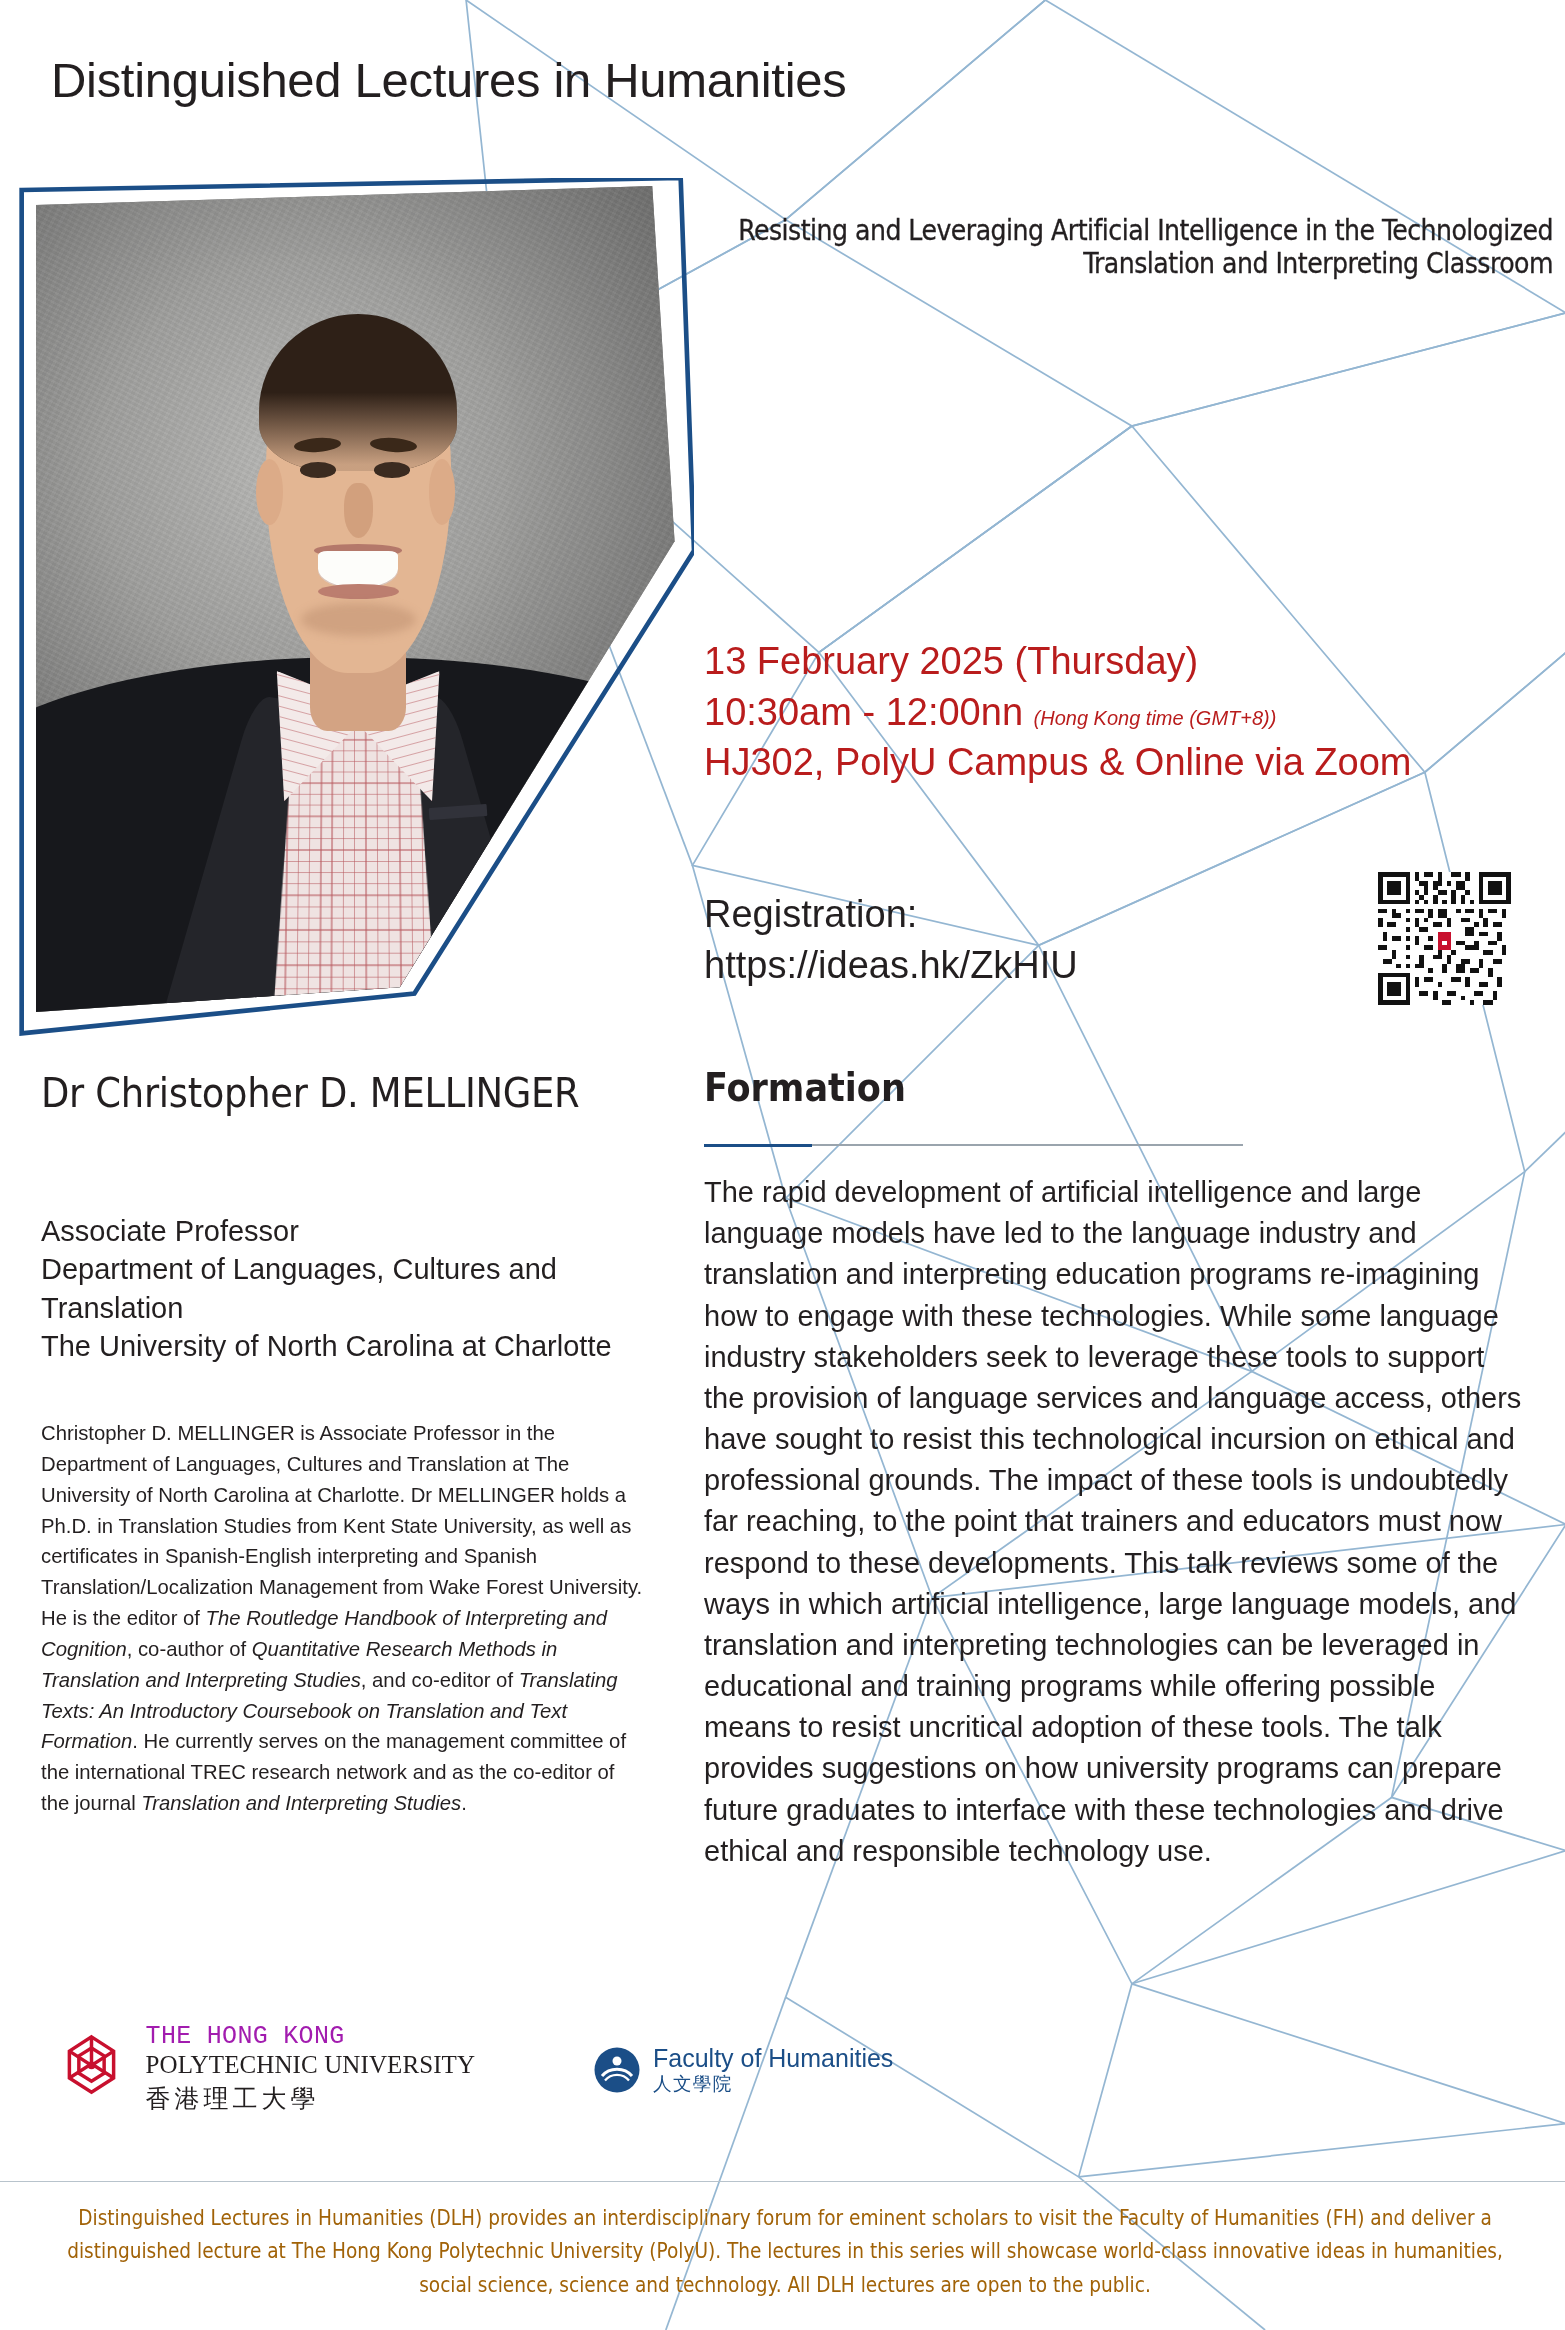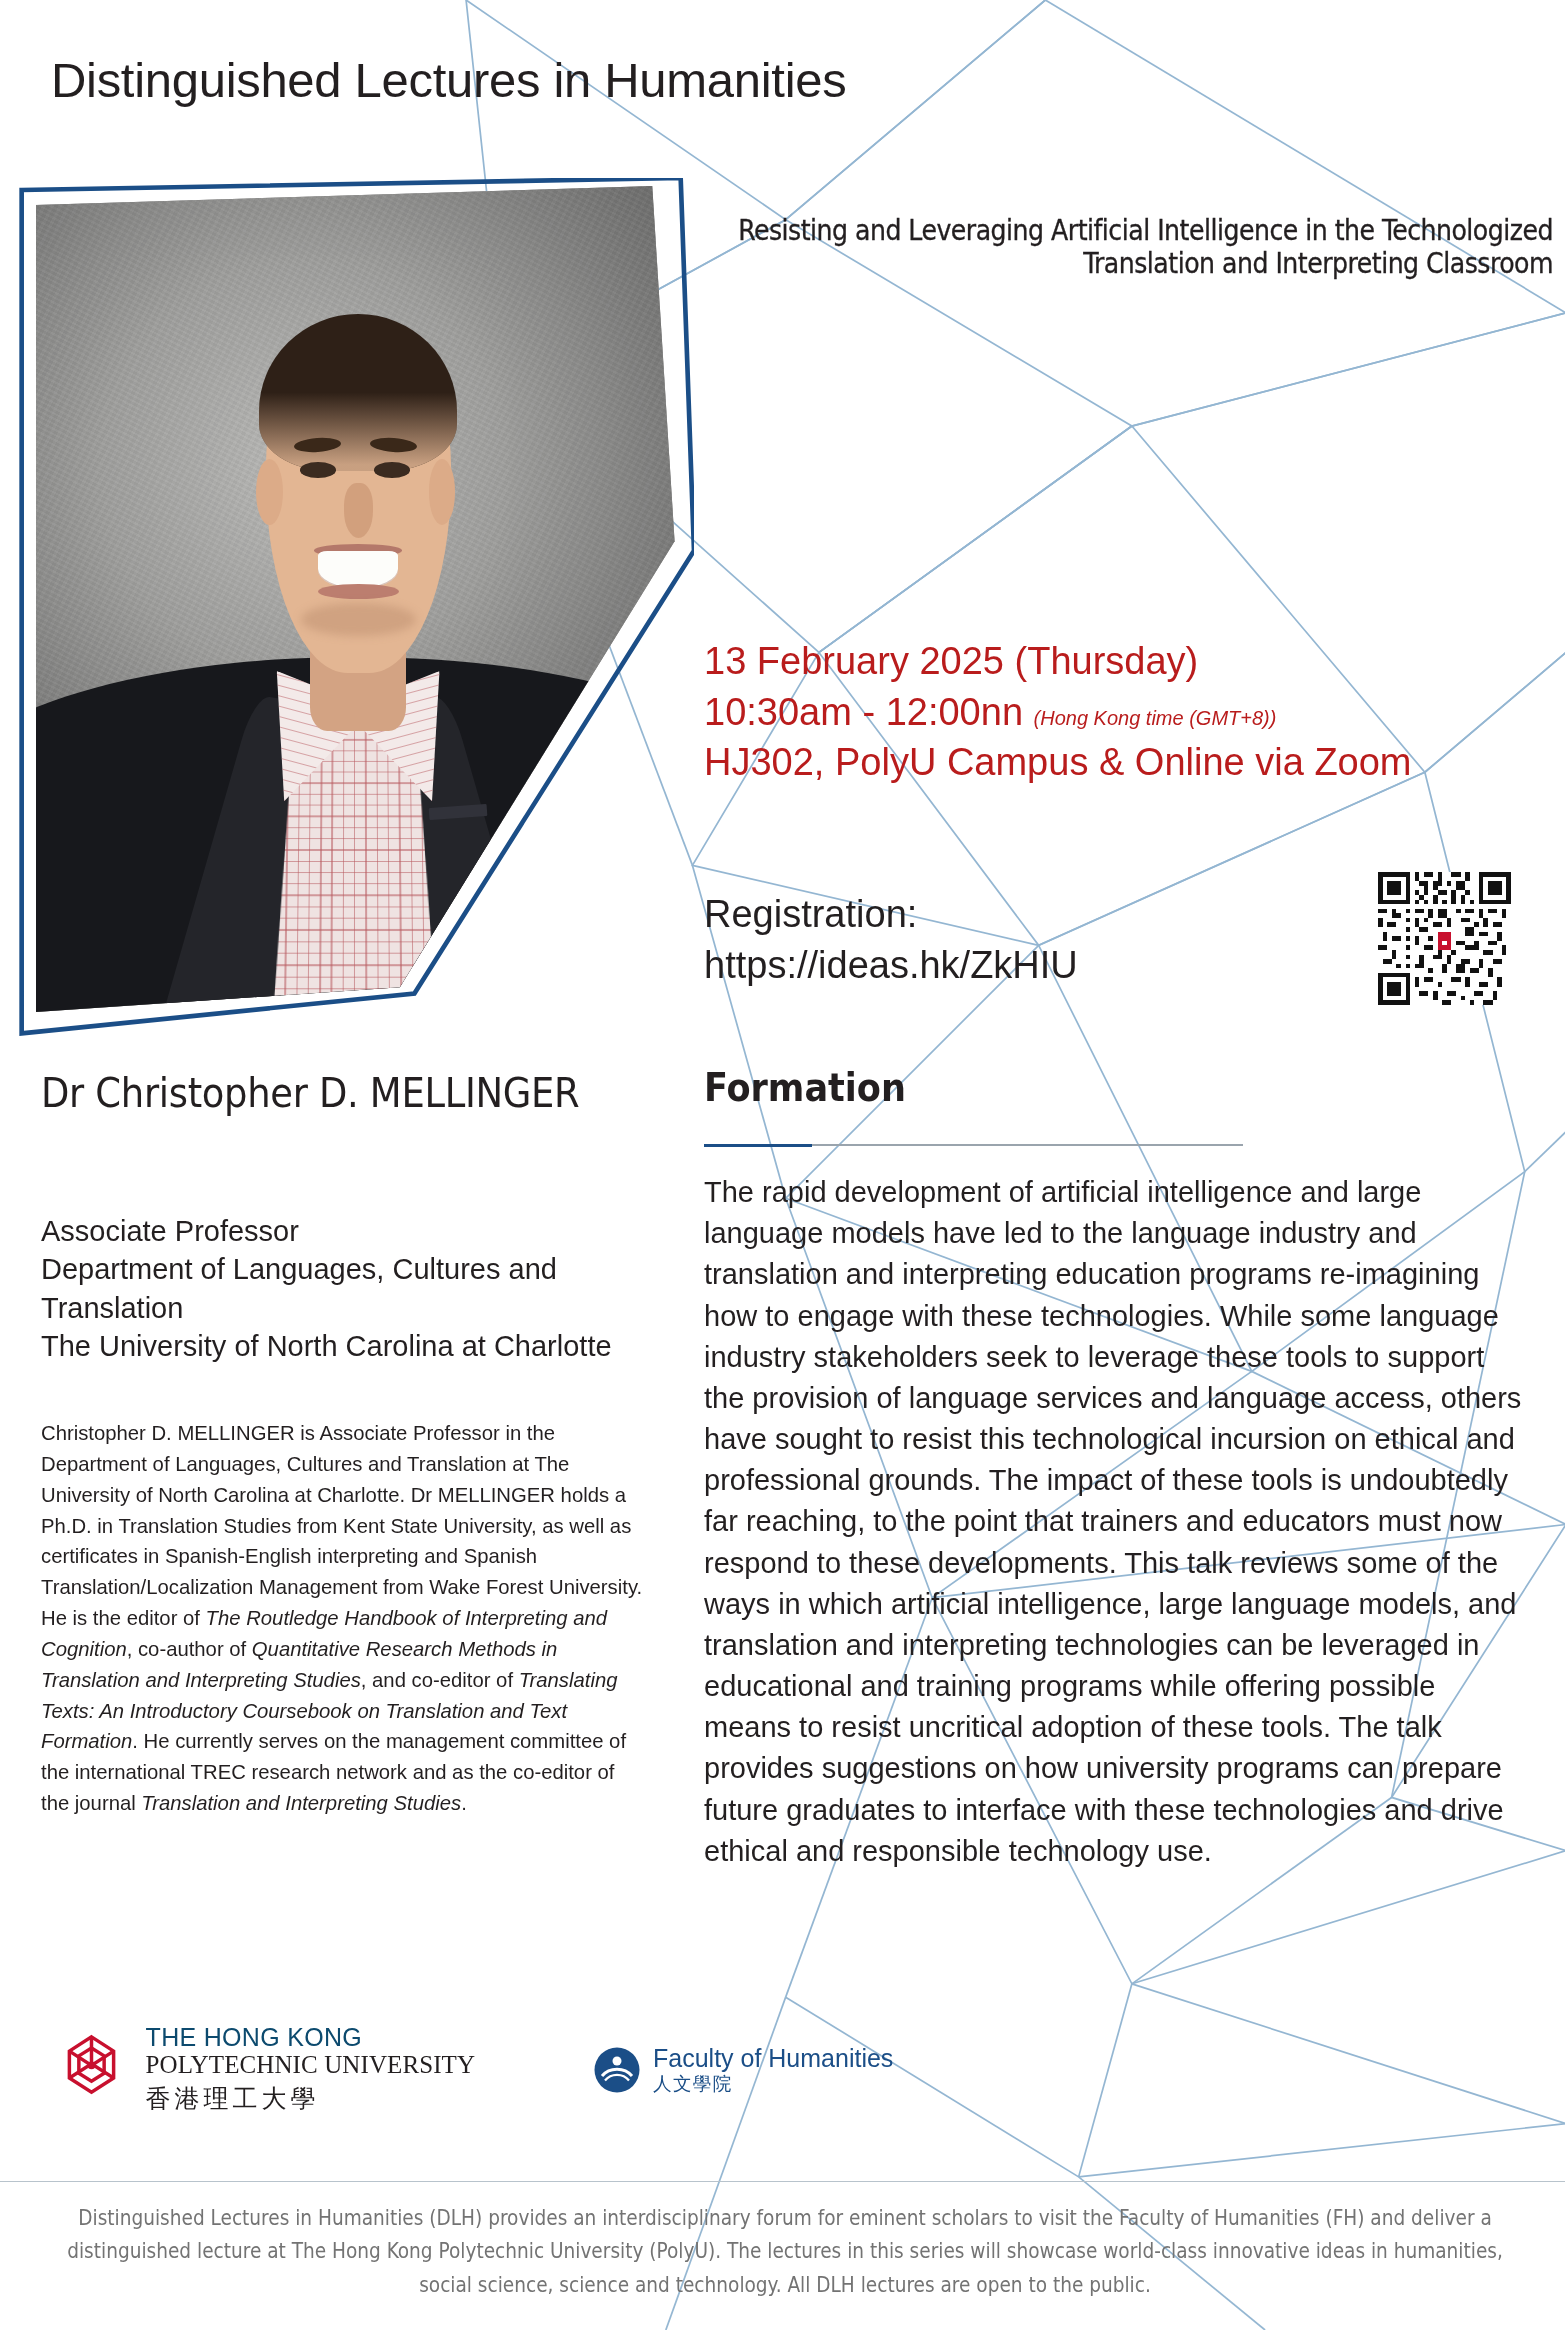--- a/index.html
+++ b/index.html
@@ -393,24 +393,24 @@
   .polyu-logo {
     position: absolute;
     left: 52px;
     top: 2023px;
     display: flex;
     align-items: center;
     gap: 14.6px;
   }
   .polyu-mark { width: 79px; height: 79px; }
   .polyu-text-en1 {
-    font-family: Liberation Sans, sans-serif;
+    font-family: Liberation Mono, monospace;
     font-size: 25px;
     letter-spacing: 0.3px;
-    color: #0c4a6e;
+    color: #a21caf;
     line-height: 1.12;
   }
   .polyu-text-en2 {
     font-family: "Liberation Serif", serif;
     font-size: 25px;
     letter-spacing: 0.1px;
     color: #231f20;
     line-height: 1.12;
   }
   .polyu-text-zh {
@@ -451,21 +451,21 @@
     background: #b8c3cc;
   }
   .footer-text {
     position: absolute;
     left: 56px;
     top: 2202px;
     width: 1458px;
     font-family: "DejaVu Sans Condensed", "Liberation Sans Narrow", "Liberation Sans", sans-serif;
     font-size: 20.6px;
     line-height: 1.62;
-    color: #737373;
+    color: #a16207;
     text-align: center;
   }
 </style>
 </head>
 <body>
 
 <svg id="bg-lines" viewBox="0 0 2352 3500" preserveAspectRatio="none">
   <g stroke="#8fb3d0" stroke-width="2.6" fill="none" opacity="0.95">
     <path d="M1570,0 L1180,330 L700,0"></path>
     <path d="M1570,0 L2352,470"></path>

